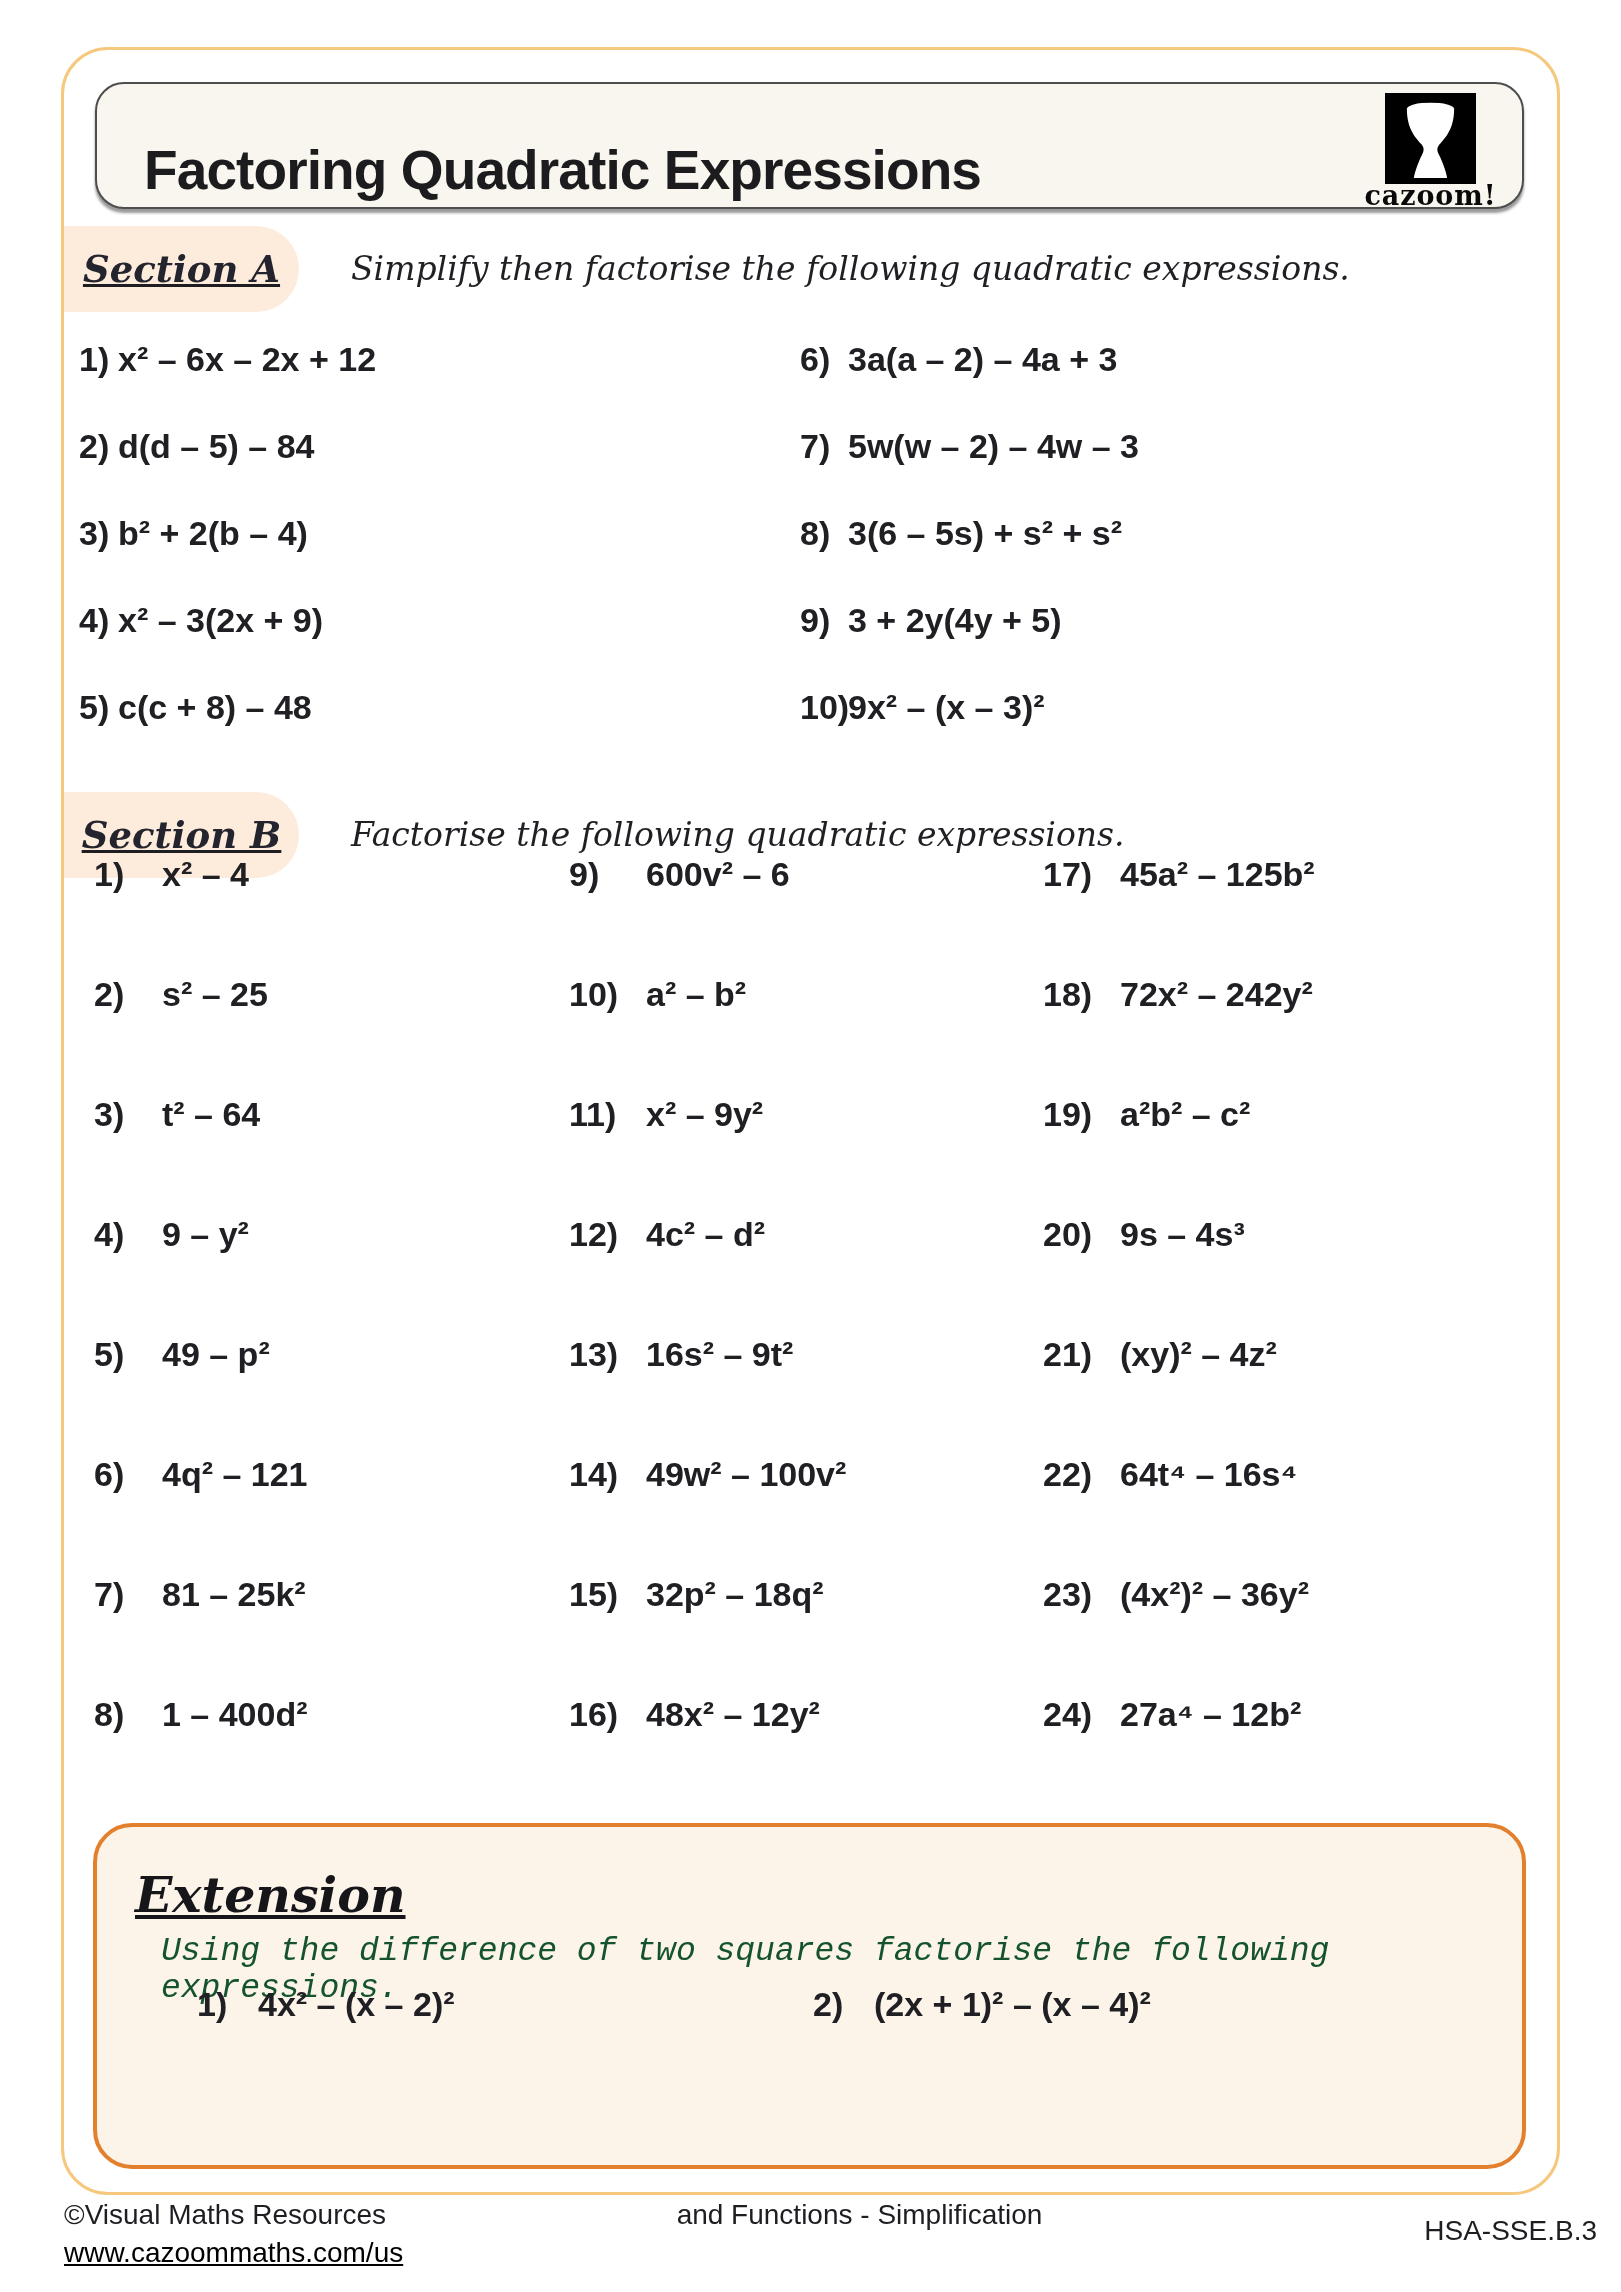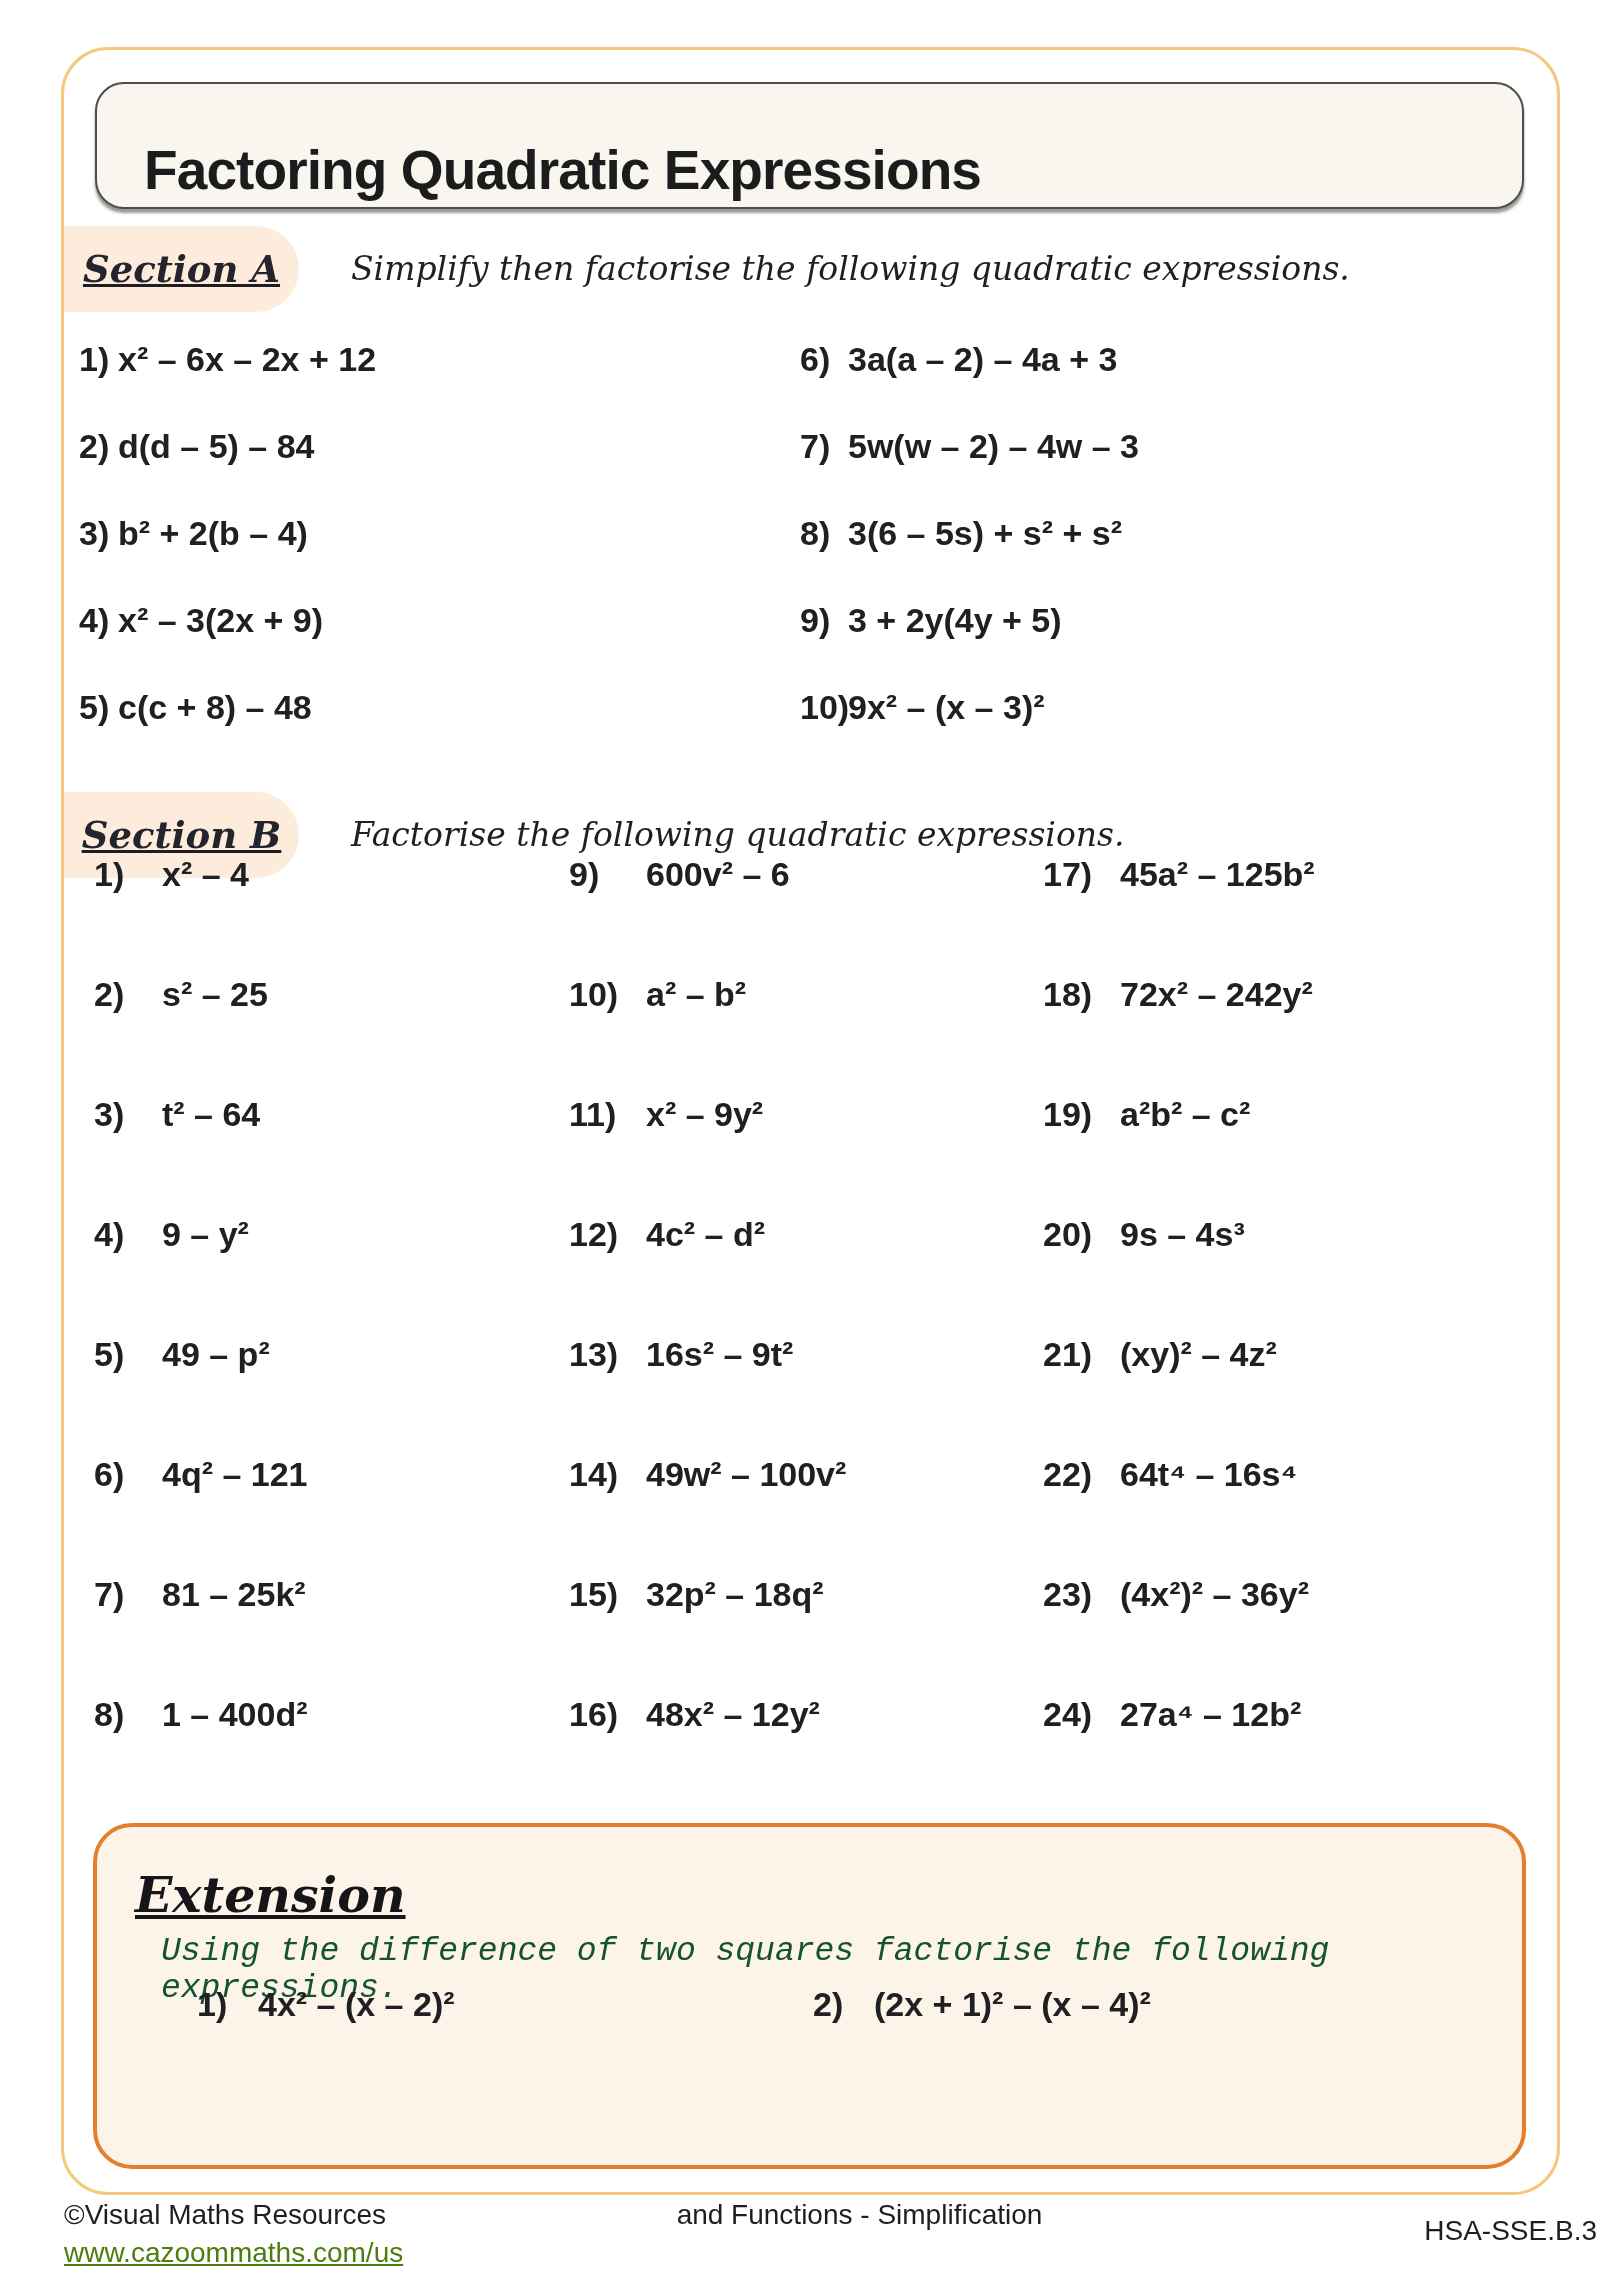--- a/index.html
+++ b/index.html
@@ -42,32 +42,42 @@
             background:#fcf4e9; border:4.5px solid #e2802e; border-radius:39px; }
   .ext-label { position:absolute; left:38px; top:39px; font-family:"DejaVu Serif", serif;
                font-style:italic; font-weight:bold; font-size:49px; color:#15151a;text-decoration:underline; }
   .ext-instr { position:absolute; left:64px; top:106px; font-family:Liberation Mono, monospace;
                font-style:italic; font-size:33px; color:#14532d; }
   .ext-i1 { position:absolute; left:100px; top:158px; }
   .ext-i2 { position:absolute; left:716px; top:158px; }
   .ext-i1 .n, .ext-i2 .n { width:61px; }
 
   .f-left { position:absolute; left:64px; top:2196px; font-size:28px; line-height:38px; }
-  .f-link { color:#4d7c0f; }
+  .f-link { color:#000000; }
   .f-center { position:absolute; left:573px; top:2196px; width:573px; text-align:center;
               font-size:28px; line-height:38px; }
   .f-right { position:absolute; right:25px; top:2215px; font-size:28px; }
 </style>
 </head>
 <body>
 
 <div class="frame"></div>
 
 <header class="titlebox">
   <div class="title">Factoring Quadratic Expressions</div>
+  <div class="logo">
+    <div class="logo-box">
+      <svg viewBox="0 0 104 104" width="91" height="91">
+        <rect x="0" y="0" width="104" height="104" fill="#000"></rect>
+        <path d="M25 18 C25 40 34 50 41 58 C45 62 45 66 42 71 C38 79 34 90 33 97 L71 97 C70 90 66 79 62 71 C59 66 59 62 63 58 C70 50 79 40 79 18 Z" fill="#fff"></path>
+        <ellipse cx="52" cy="18" rx="27" ry="7" fill="#fff"></ellipse>
+      </svg>
+    </div>
+    <div class="logo-text">cazoom!</div>
+  </div>
 </header>
 
 <div class="pill" style="top:226px">
   <span>Section A</span>
 </div>
 <div class="instruction" style="top:249px">Simplify then factorise the following quadratic expressions.</div>
 
 <div class="col na1" style="left:79px; top:340px">
   <div class="row arow">
       <span class="n">1)</span>

